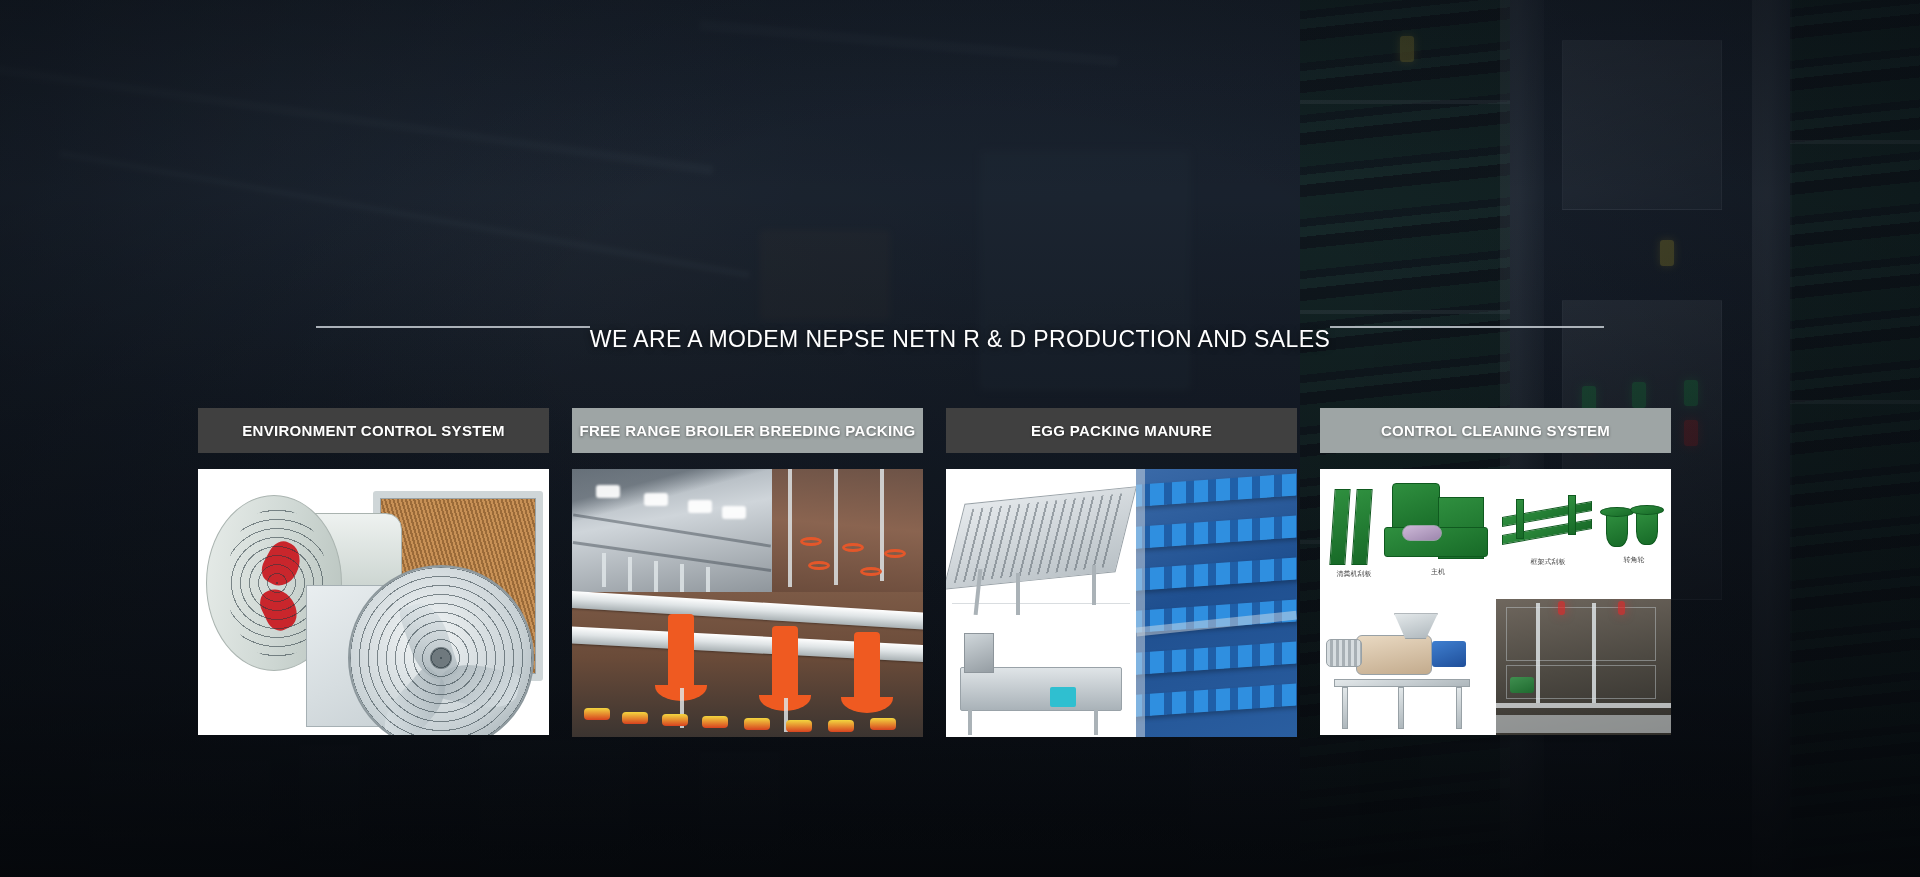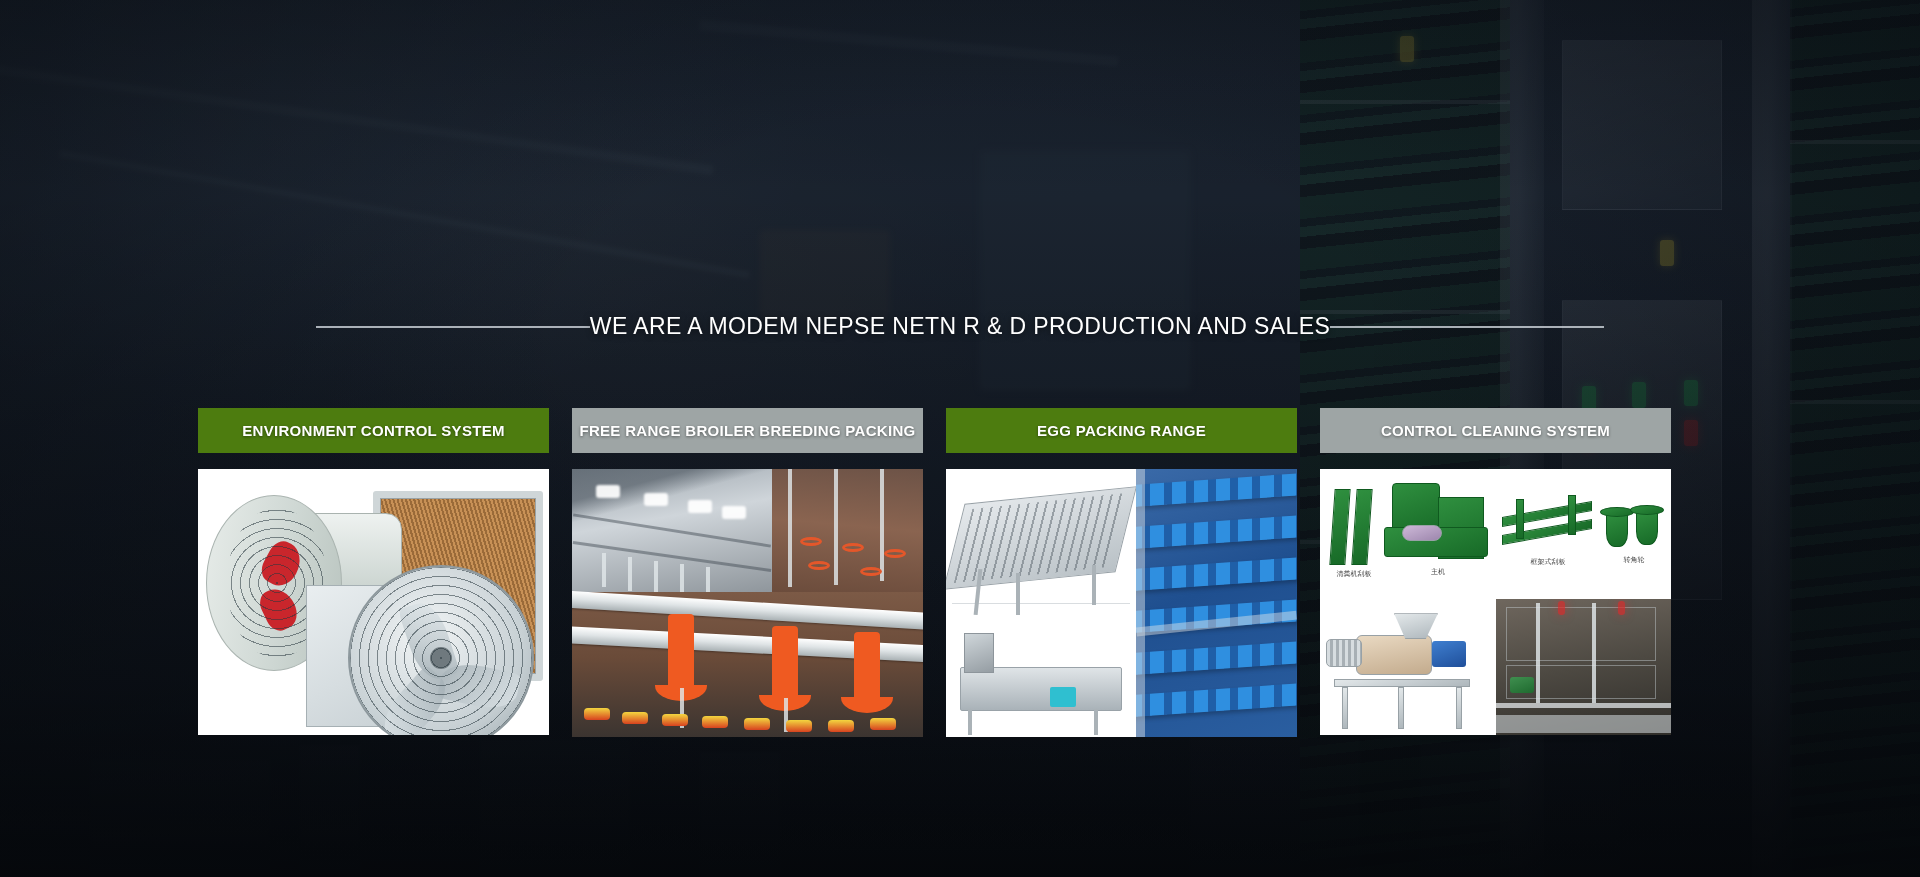--- a/index.html
+++ b/index.html
@@ -71,42 +71,42 @@
 
   .hero-title {
     position:absolute; top:176px; left:0; width:100%;
     text-align:center; color:#fff;
     font-size:86px; font-weight:bold; letter-spacing:-0.5px;
     line-height:1.04;
     text-shadow:0 2px 12px rgba(0,0,0,.55);
   }
 
   .sub-row {
-    position:absolute; top:313px; left:0; width:100%;
-    display:flex; align-items:center; justify-content:center; 
+    position:absolute; top:326px; left:0; width:100%;
+    display:flex; align-items:flex-start; justify-content:center; 
   }
   .sub-rule { height:2px; width:274px; background:rgba(213,219,225,.78); }
   .sub-text {
     color:#fff; font-size:23px; font-weight:normal; letter-spacing:.4px;
     white-space:nowrap; text-shadow:0 1px 6px rgba(0,0,0,.6);
   }
 
   
   .cards {
     position:absolute; top:408px; left:198px;
     display:flex; gap:23px;
   }
   .card { width:351px; }
   .card-head {
     height:45px; display:flex; align-items:center; justify-content:center;
     color:#fff; font-size:15px; font-weight:bold; letter-spacing:.3px;
     text-shadow:0 1px 3px rgba(0,0,0,.45);
     white-space:nowrap; overflow:hidden;
   }
-  .card-head.blue { background:#4d7c0f; }
+  .card-head.blue { background:#404040; }
   .card-head.gray { background:#9ea5a5; }
   .card-media {
     margin-top:16px; height:266px; overflow:hidden;
     background:#fff; position:relative;
   }
   .card.tall .card-media { height:268px; }
 
   
   .m1 { background:#fff; }
   .cone {
@@ -378,21 +378,21 @@
           <div class="pan" style="left:130px; top:124px;"></div>
           <div class="pan" style="left:172px; top:126px;"></div>
           <div class="pan" style="left:214px; top:128px;"></div>
           <div class="pan" style="left:256px; top:128px;"></div>
           <div class="pan" style="left:298px; top:126px;"></div>
         </div>
       </div>
     </div>
 
     <div class="card tall">
-      <div class="card-head blue">EGG PACKING RANGE</div>
+      <div class="card-head blue">EGG PACKING MANURE</div>
       <div class="card-media m3">
         <div class="left">
           <div class="divider"></div>
           <div class="grader">
             <div class="slats"></div>
           </div>
           <div class="gleg" style="left:30px; top:100px; height:46px; transform:rotate(6deg);"></div>
           <div class="gleg" style="left:70px; top:104px; height:42px;"></div>
           <div class="gleg" style="left:146px; top:96px; height:40px;"></div>
           <div class="washer"></div>

